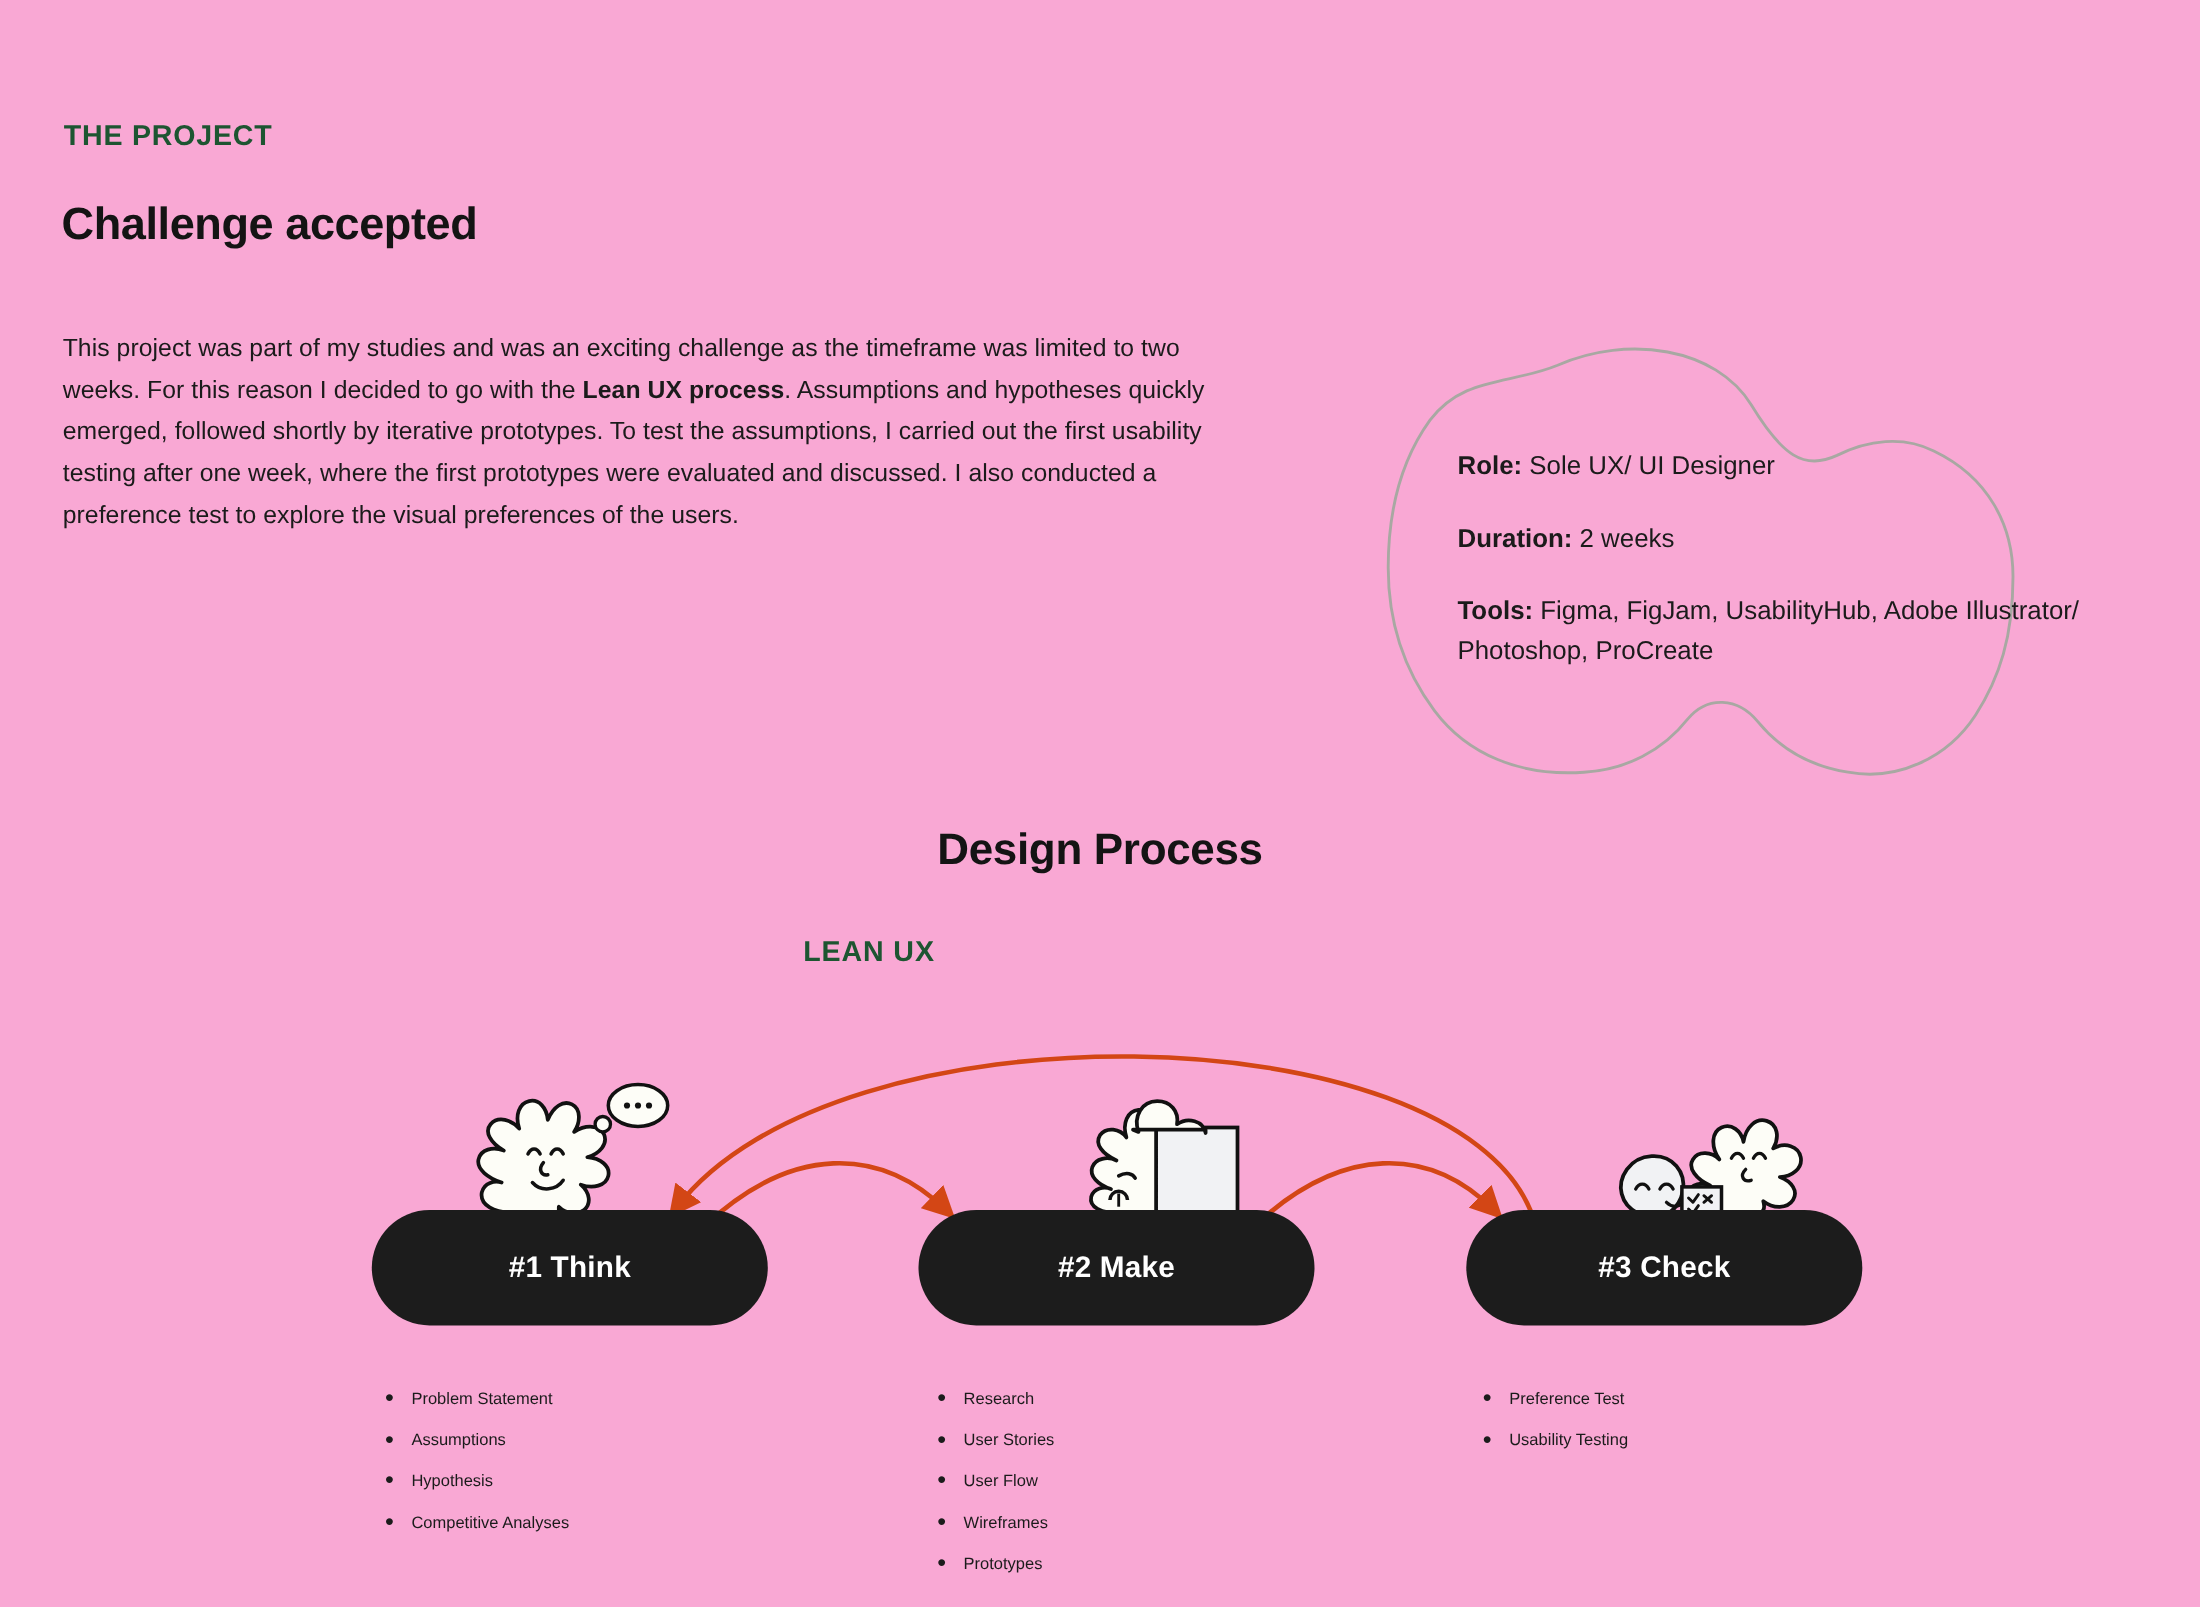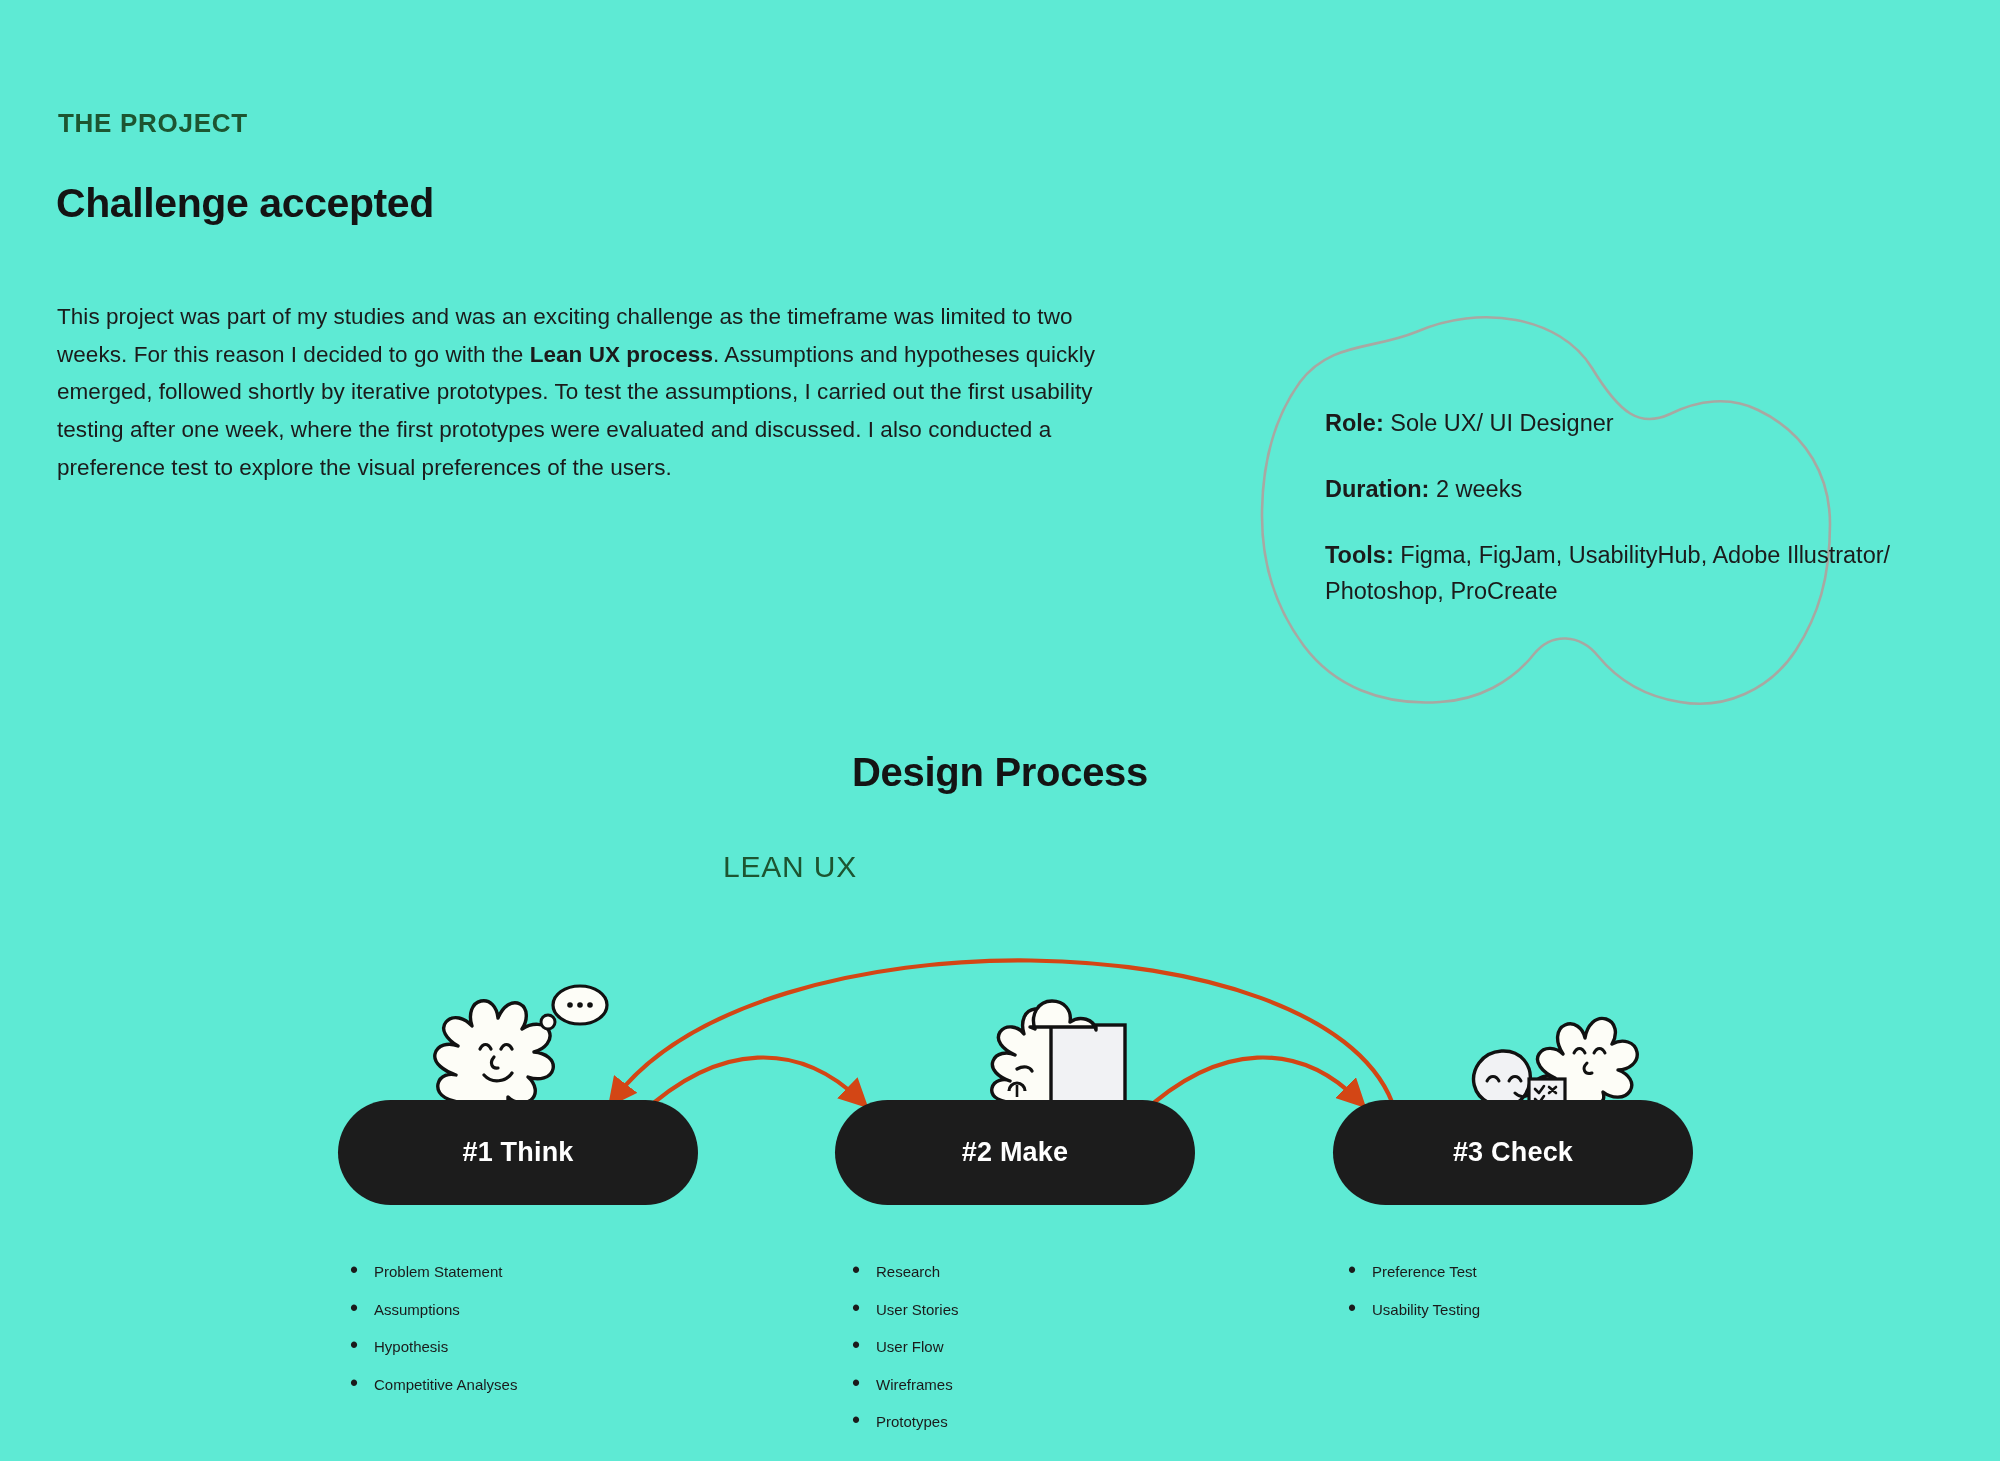--- a/index.html
+++ b/index.html
@@ -9,21 +9,21 @@
     height: 1461px;
     background: #fdfdf7;
     font-family: "Liberation Sans", sans-serif;
     overflow: hidden;
   }
 
   .page {
     position: relative;
     width: 2000px;
     height: 1461px;
-    background: #5eead4;
+    background: #f9a8d4;
   }
 
   
   .eyebrow {
     position: absolute;
     left: 58px;
     top: 108px;
     font-size: 26px;
     font-weight: bold;
     letter-spacing: 0.7px;
@@ -86,22 +86,22 @@
     font-weight: bold;
     letter-spacing: -0.3px;
     color: #141414;
   }
   .section-sub {
     position: absolute;
     left: 0;
     top: 850px;
     width: 1580px;
     text-align: center;
-    font-size: 30px;
-    font-weight: normal;
+    font-size: 26px;
+    font-weight: bold;
     letter-spacing: 0.8px;
     color: #1d5531;
   }
 
   
   .diagram {
     position: absolute;
     left: 0;
     top: 930px;
     width: 2000px;

